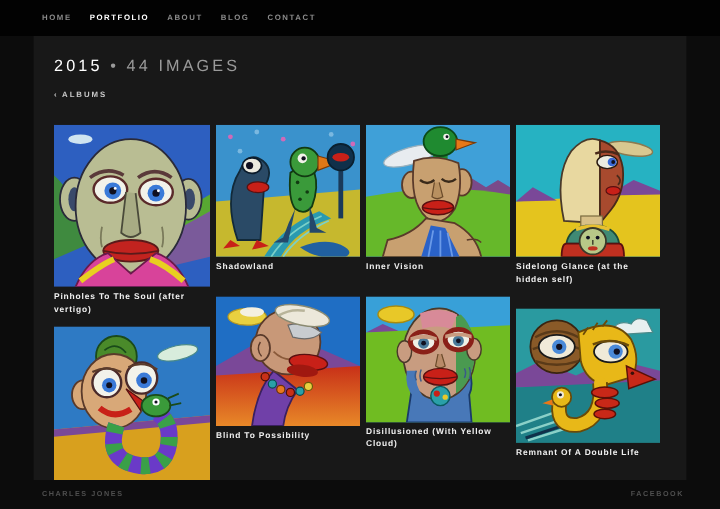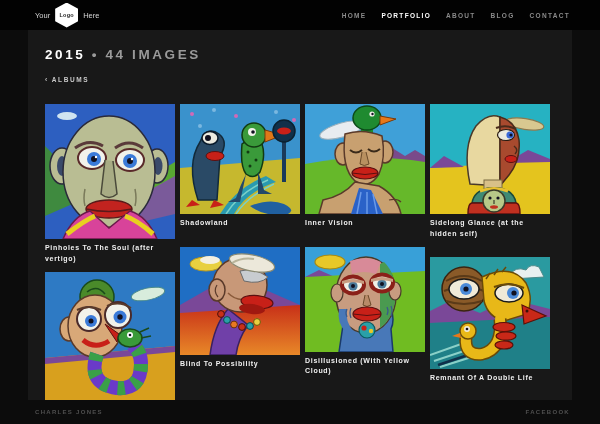--- a/index.html
+++ b/index.html
@@ -28,21 +28,21 @@
     text-decoration:none;cursor:pointer;
   }
   .nav a.active{color:#ffffff}
   
   .panel{
     margin:0 28px;height:370px;background:#181818;
     padding:9px 17px 0;box-sizing:border-box;overflow:hidden;position:relative;
   }
   .title{
     margin:8px 0 0;font-size:13.5px;letter-spacing:2.6px;
-    color:#9a9a9a;font-weight:bold;
+    color:#9a9a9a;font-weight:normal;
   }
   .title .year{color:#ffffff}
   .albums{
     display:inline-block;margin-top:14px;font-size:6.5px;letter-spacing:1.6px;
     color:#c9c9c9;font-weight:bold;text-decoration:none;cursor:pointer;
   }
   .albums .chev{margin-right:3px}
   
   .grid{display:flex;gap:5px;margin-top:18px;align-items:flex-start}
   .col{display:flex;flex-direction:column}
@@ -60,27 +60,20 @@
     height:24px;display:flex;align-items:center;justify-content:space-between;
     padding:0 30px 0 35px;
   }
   .footer .ftxt{font-size:6px;letter-spacing:1.3px;color:#4f4f4f;font-weight:bold;text-decoration:none}
   .footer a.ftxt{cursor:pointer}
 </style>
 </head>
 <body>
 
 <div class="header">
-  <div class="logo">
-    <span>Your</span>
-    <span class="hex">
-      <span>Logo</span>
-    </span>
-    <span>Here</span>
-  </div>
   <div class="nav">
     <a>HOME</a>
     <a class="active">PORTFOLIO</a>
     <a>ABOUT</a>
     <a>BLOG</a>
     <a>CONTACT</a>
   </div>
 </div>
 
 <div class="panel">

